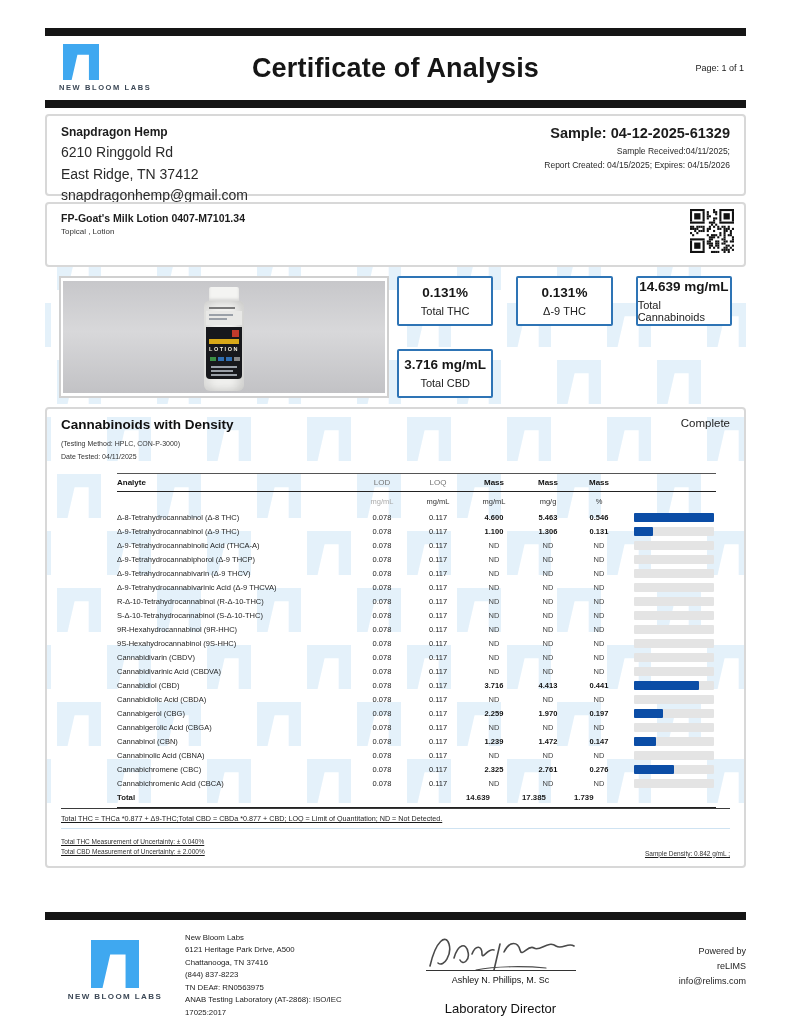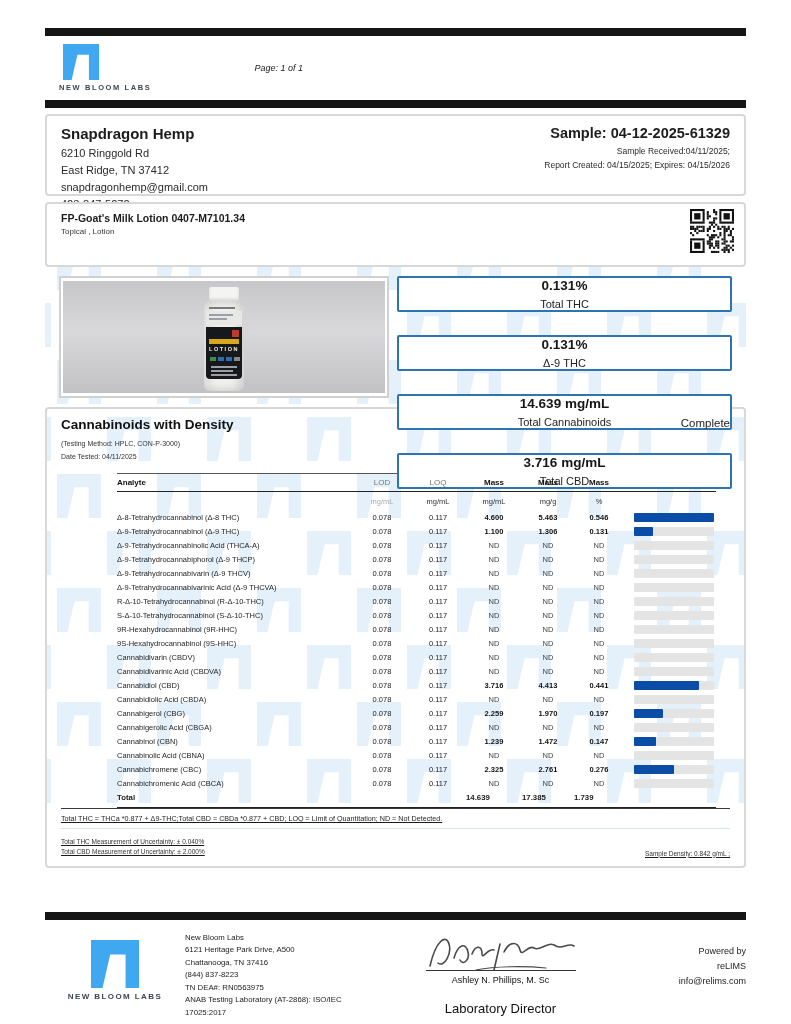--- a/index.html
+++ b/index.html
@@ -15,27 +15,27 @@
 
   .black-bar { height:8px; background:#151515; margin:0 45px; }
   .top-bar { margin-top:28px; }
 
   
   .header { display:flex; align-items:center; margin:4px 45px; height:56px; }
   .brand { width:130px; display:flex; flex-direction:column; align-items:flex-start; padding-left:14px; }
   .brand svg { display:block; }
   .brand-name { font-size:7.5px; letter-spacing:1.6px; color:#3c4856; margin-top:3px; font-weight:700; }
   .title { flex:1; text-align:center; font-size:27px; font-weight:700; color:#161616; letter-spacing:.2px; }
-  .page-label { width:130px; text-align:right; font-size:9px; color:#222; padding-right:2px;font-style:italic; }
+  .page-label { width:130px; text-align:right; font-size:9px; color:#222; padding-right:2px; }
 
   
   .box { margin:6px 45px 0; border:2px solid #d8d8d8; border-radius:4px; background:#fff; }
   .client-box { display:flex; justify-content:space-between; padding:9px 14px 10px; height:82px; }
-  .client-name { font-size:15px; font-weight:700; margin-bottom:3px; }
-  .client-line { font-size:11px; color:#2a2a2a; line-height:1.55; }
+  .client-name { font-size:12px; font-weight:700; margin-bottom:3px; }
+  .client-line { font-size:14px; color:#2a2a2a; line-height:1.55; }
   .sample-info { text-align:right; }
   .sample-id { font-size:14.5px; font-weight:700; margin-bottom:4px; }
   .sample-line { font-size:8.5px; color:#2a2a2a; line-height:1.6; }
 
   .product-box { position:relative; padding:8px 14px; height:65px; }
   .product-name { font-size:10.5px; font-weight:700; }
   .product-type { font-size:8px; color:#333; margin-top:3px; }
   .qr { position:absolute; right:10px; top:5px; width:44px; height:44px; background:#fff; }
 
   
@@ -48,21 +48,21 @@
   .bottle .band-top { position:absolute; top:24px; left:2px; width:36px; height:14px; background:#e8e8e6; }
   .bottle .tline { position:absolute; left:5px; height:1.5px; background:#7a7a7a; }
   .bottle .label { position:absolute; top:40px; left:2px; width:36px; height:52px; background:#17181c; border-radius:0 0 4px 4px; }
   .bottle .red-sq { position:absolute; top:3px; right:3px; width:7px; height:7px; background:#c03a2b; }
   .bottle .ystrip { position:absolute; top:12px; left:3px; width:30px; height:5px; background:#d8a818; }
   .bottle .lotion { position:absolute; top:19px; left:0; width:36px; text-align:center; color:#f3efdf; font-size:5.5px; font-weight:700; letter-spacing:1.5px; }
   .bottle .dots { position:absolute; top:30px; left:4px; display:flex; gap:2px; }
   .bottle .dots span { width:6px; height:4px; display:block; }
   .bottle .fine { position:absolute; left:5px; height:1.5px; background:#9aa0a8; }
 
-  .cards { flex:1; display:grid; grid-template-columns:1fr; grid-template-rows:1fr 1fr; gap:23px; }
+  .cards { flex:1; display:grid; grid-template-columns:1fr 1fr 1fr; grid-template-rows:1fr 1fr; gap:23px; }
   .card { border:2px solid #2e74b5; border-radius:2px; background:#fff; display:flex; flex-direction:column; align-items:center; justify-content:center; gap:5px; }
   .card .val { font-size:13.5px; font-weight:700; color:#161616; }
   .card .lab { font-size:11px; color:#222; }
 
   
   .panel { margin:9px 45px 0; border:2px solid #d8d8d8; border-radius:4px; background:transparent; padding:8px 14px 6px; min-height:420px; }
   .panel-head { display:flex; justify-content:space-between; align-items:flex-start; }
   .panel-title { font-size:13.5px; font-weight:700; color:#111; }
   .panel-status { font-size:11.5px; color:#1c1c1c; }
   .panel-meta { font-size:7px; color:#333; margin-top:6px; line-height:1.8; }
@@ -357,20 +357,21 @@
   <div class="content">
     <div class="black-bar top-bar"></div>
 
     <div class="header">
       <div class="brand">
         <svg width="44" height="36" viewBox="0 0 100 100">
           <polygon points="0,100 0,0 100,0 100,100 72,100 72,30 40,30 24,100" fill="#3fa8f0"></polygon>
         </svg>
         <div class="brand-name">NEW BLOOM LABS</div>
       </div>
+      <div class="title">Certificate of Analysis</div>
       <div class="page-label">Page: 1 of 1</div>
     </div>
 
     <div class="black-bar"></div>
 
     <div class="box client-box">
       <div>
         <div class="client-name">Snapdragon Hemp</div>
         <div class="client-line">6210 Ringgold Rd</div>
         <div class="client-line">East Ridge, TN 37412</div>

